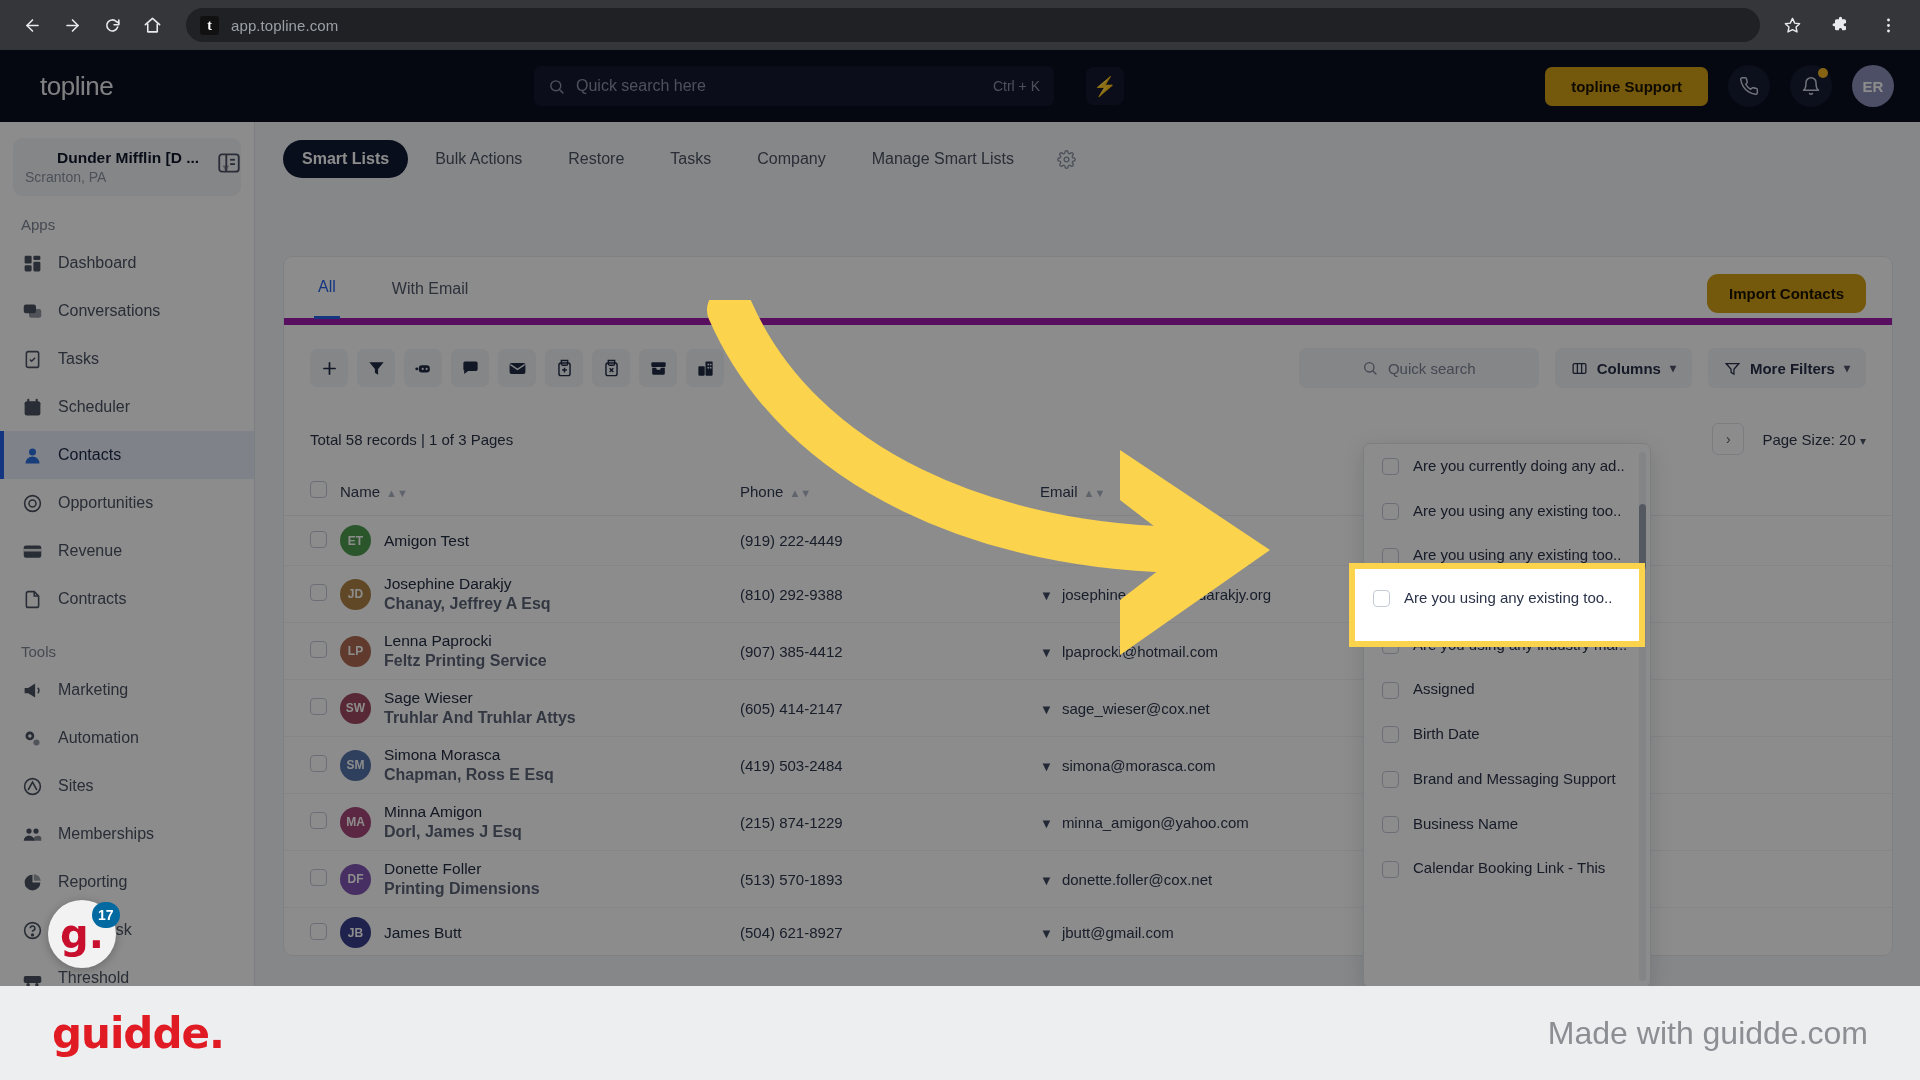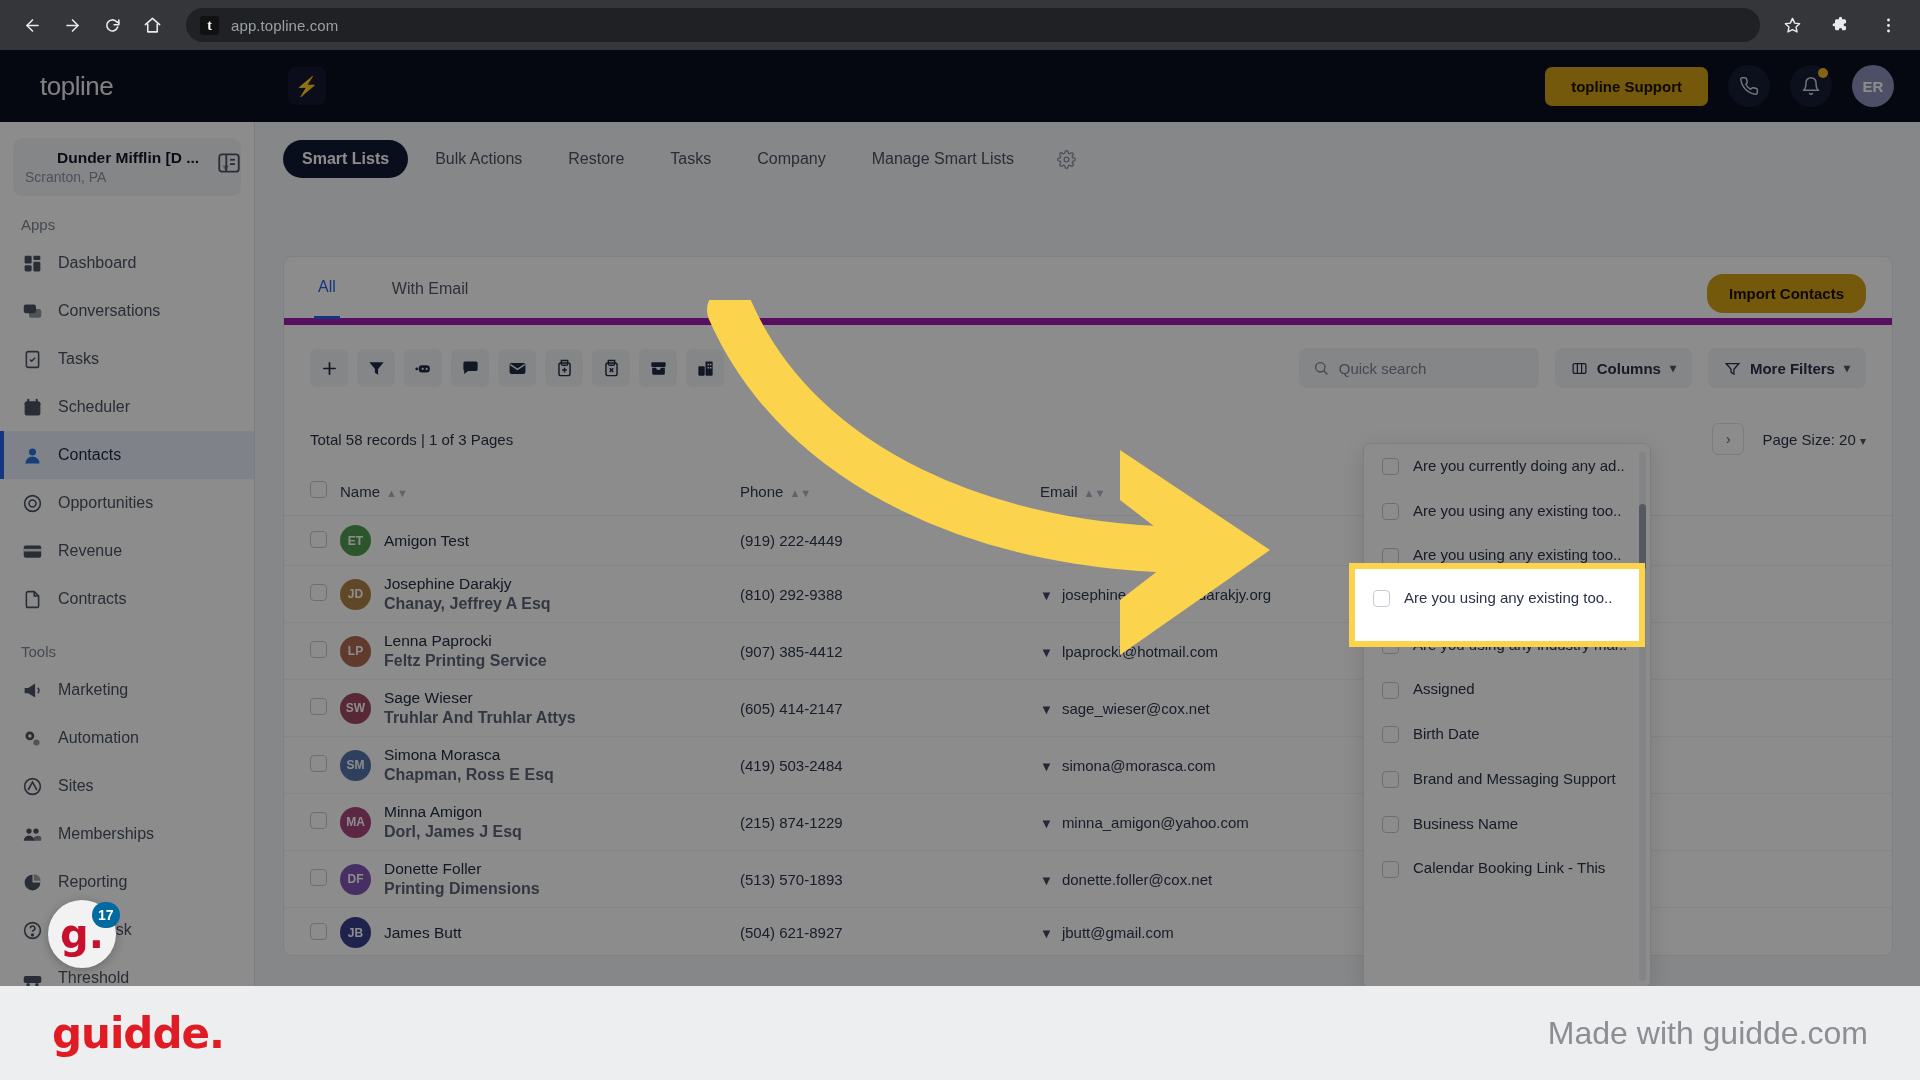--- a/index.html
+++ b/index.html
@@ -130,36 +130,36 @@
   }
   .card-tabs {
     height: 68px; display: flex; align-items: center; padding-left: 30px;
     border-bottom: 7px solid #a21caf; position: relative;
   }
   .sub-tab { font-size: 16px; color: #51596a; margin-right: 48px; padding: 22px 4px 20px 4px; }
   .sub-tab.active { color: #2563eb; border-bottom: 3px solid #2563eb; font-weight: 500; }
   .import-btn {
     position: absolute; right: 26px; top: 17px;
     background: #d4a017; color: #1a1300; font-size: 15px; font-weight: 700;
-    padding: 11px 22px; border-radius: 16px;
+    padding: 11px 22px; border-radius: 11px;
   }
 
   .toolbar {
     height: 86px; display: flex; align-items: center; padding: 0 26px; gap: 9px;
   }
   .tool-btn {
     width: 38px; height: 38px; border-radius: 7px; background: #f2f4f8;
     display: flex; align-items: center; justify-content: center; color: #1f2a44;
   }
   .tool-btn svg { width: 19px; height: 19px; }
   .toolbar-right { margin-left: auto; display: flex; align-items: center; gap: 16px; }
   .quick-search {
     width: 240px; height: 40px; background: #f2f4f8; border-radius: 7px;
     display: flex; align-items: center; gap: 10px; padding: 0 14px;
-    color: #7b8396; font-size: 15px;
+    color: #7b8396; font-size: 15px; justify-content: center;
   }
   .quick-search svg { width: 16px; height: 16px; }
   .ctrl-btn {
     height: 40px; background: #f2f4f8; border-radius: 7px; padding: 0 16px;
     display: flex; align-items: center; gap: 9px; font-size: 15px; color: #28314a; font-weight: 600;
   }
   .ctrl-btn svg { width: 17px; height: 17px; }
   .chev { font-size: 12px; color: #4c5569; }
 
   .meta-row {
@@ -315,20 +315,28 @@
             <circle cx="12" cy="5" r="1.8"></circle>
             <circle cx="12" cy="12" r="1.8"></circle>
             <circle cx="12" cy="19" r="1.8"></circle>
           </svg>
       </div>
     </div>
   </div>
 
   <div class="app-top">
     <div class="brand">topline</div>
+    <div class="global-search">
+      <svg viewBox="0 0 24 24" fill="none" stroke="currentColor" stroke-width="2">
+          <circle cx="11" cy="11" r="7"></circle>
+          <line x1="16.5" y1="16.5" x2="21" y2="21" stroke-linecap="round"></line>
+        </svg>
+      <div class="ph">Quick search here</div>
+      <div class="kbd">Ctrl + K</div>
+    </div>
     <div class="bolt-btn">⚡</div>
     <div class="top-right">
       <div class="support-btn">topline Support</div>
       <div class="circ-btn">
         <svg viewBox="0 0 24 24" fill="none" stroke="currentColor" stroke-width="1.8" stroke-linecap="round" stroke-linejoin="round">
             <path d="M22 16.9v3a2 2 0 0 1-2.2 2 19.8 19.8 0 0 1-8.6-3.1 19.5 19.5 0 0 1-6-6A19.8 19.8 0 0 1 2.1 4.2 2 2 0 0 1 4.1 2h3a2 2 0 0 1 2 1.7c.1 1 .4 1.9.7 2.8a2 2 0 0 1-.5 2.1L8 9.9a16 16 0 0 0 6 6l1.3-1.3a2 2 0 0 1 2.1-.5c.9.3 1.8.6 2.8.7a2 2 0 0 1 1.8 2.1z"></path>
           </svg>
       </div>
       <div class="circ-btn">
         <svg viewBox="0 0 24 24" fill="none" stroke="currentColor" stroke-width="1.8" stroke-linecap="round" stroke-linejoin="round">

